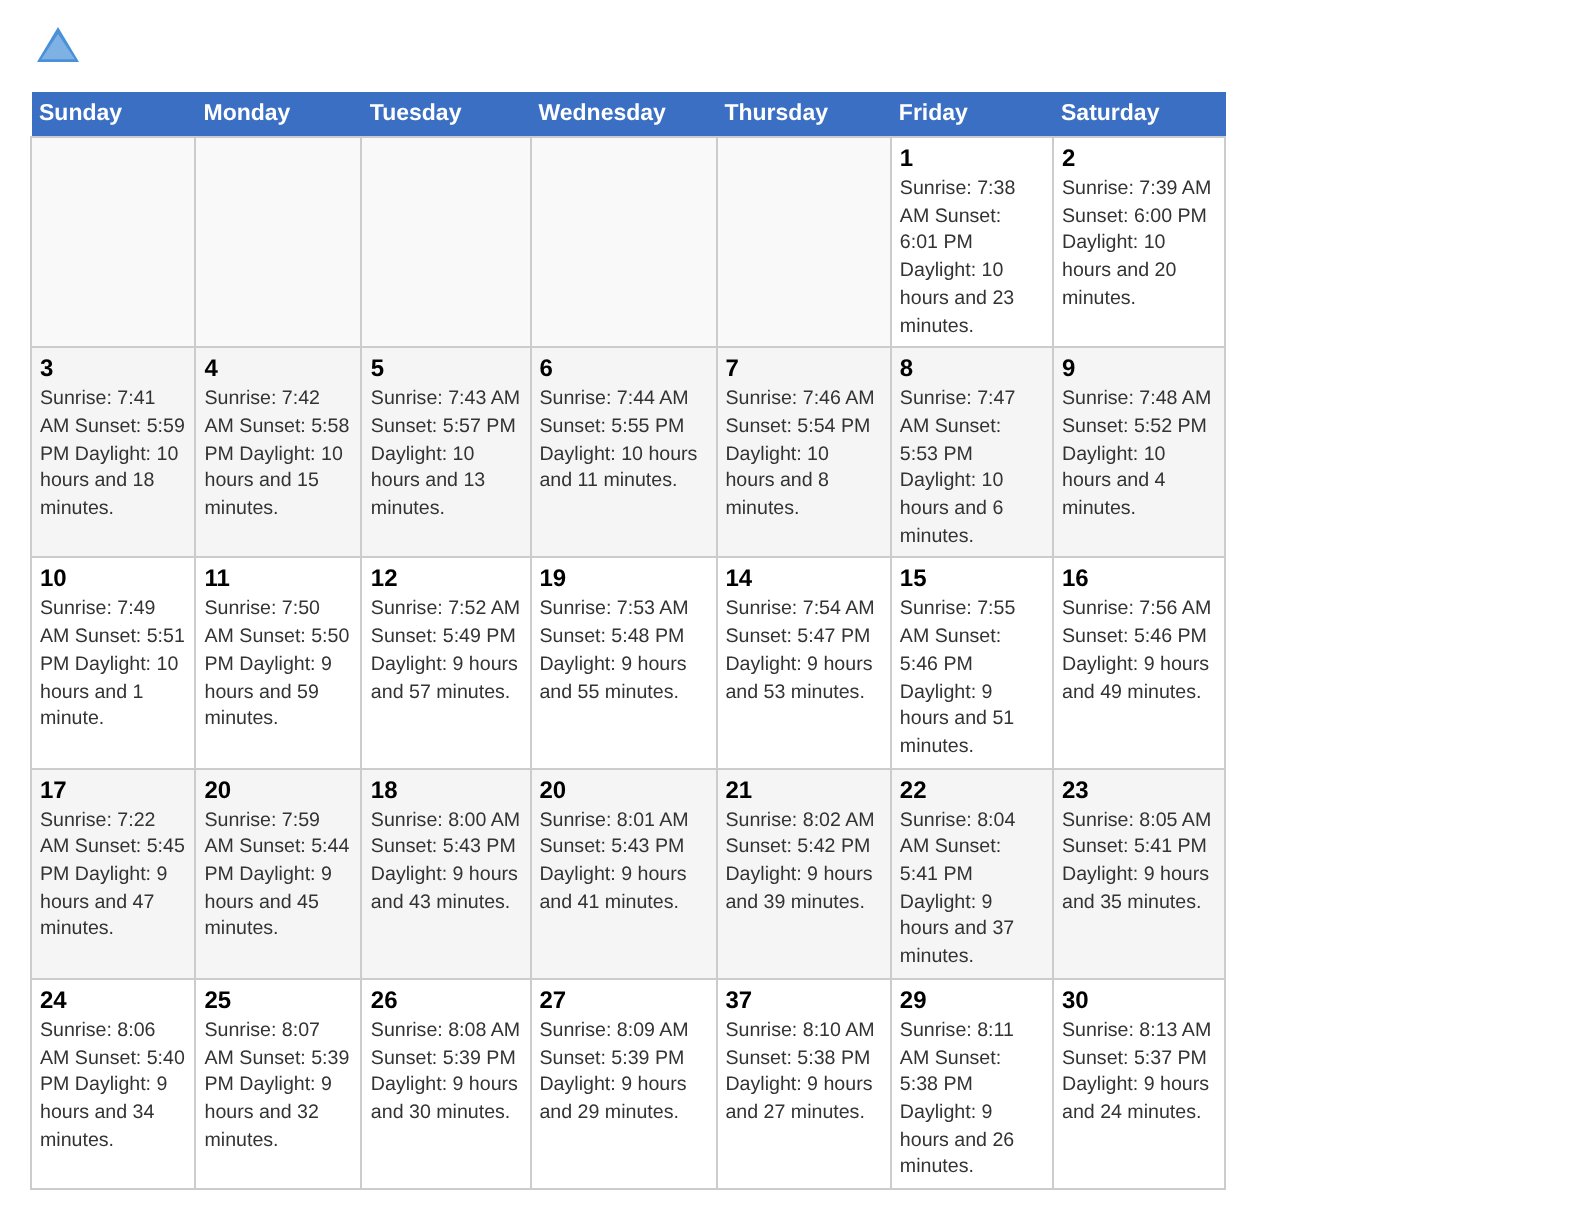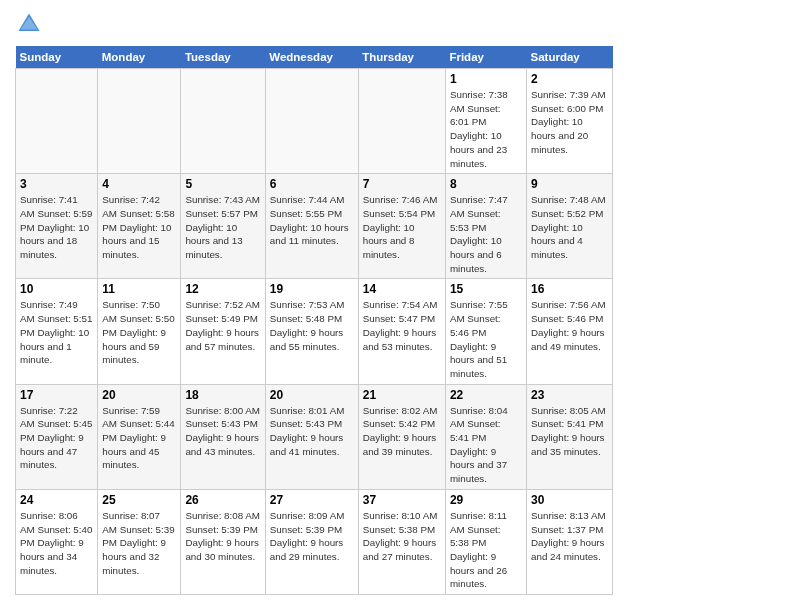--- a/index.html
+++ b/index.html
@@ -300,19 +300,19 @@
           </td>
           <td>
             <span class="day-number">29</span>
             <div class="day-info">Sunrise: 8:11 AM
 Sunset: 5:38 PM
 Daylight: 9 hours and 26 minutes.</div>
           </td>
           <td>
             <span class="day-number">30</span>
             <div class="day-info">Sunrise: 8:13 AM
-Sunset: 1:37 PM
+Sunset: 5:37 PM
 Daylight: 9 hours and 24 minutes.</div>
           </td>
         </tr>
       </tbody>
   </table>
 </div>
 
 </body></html>

